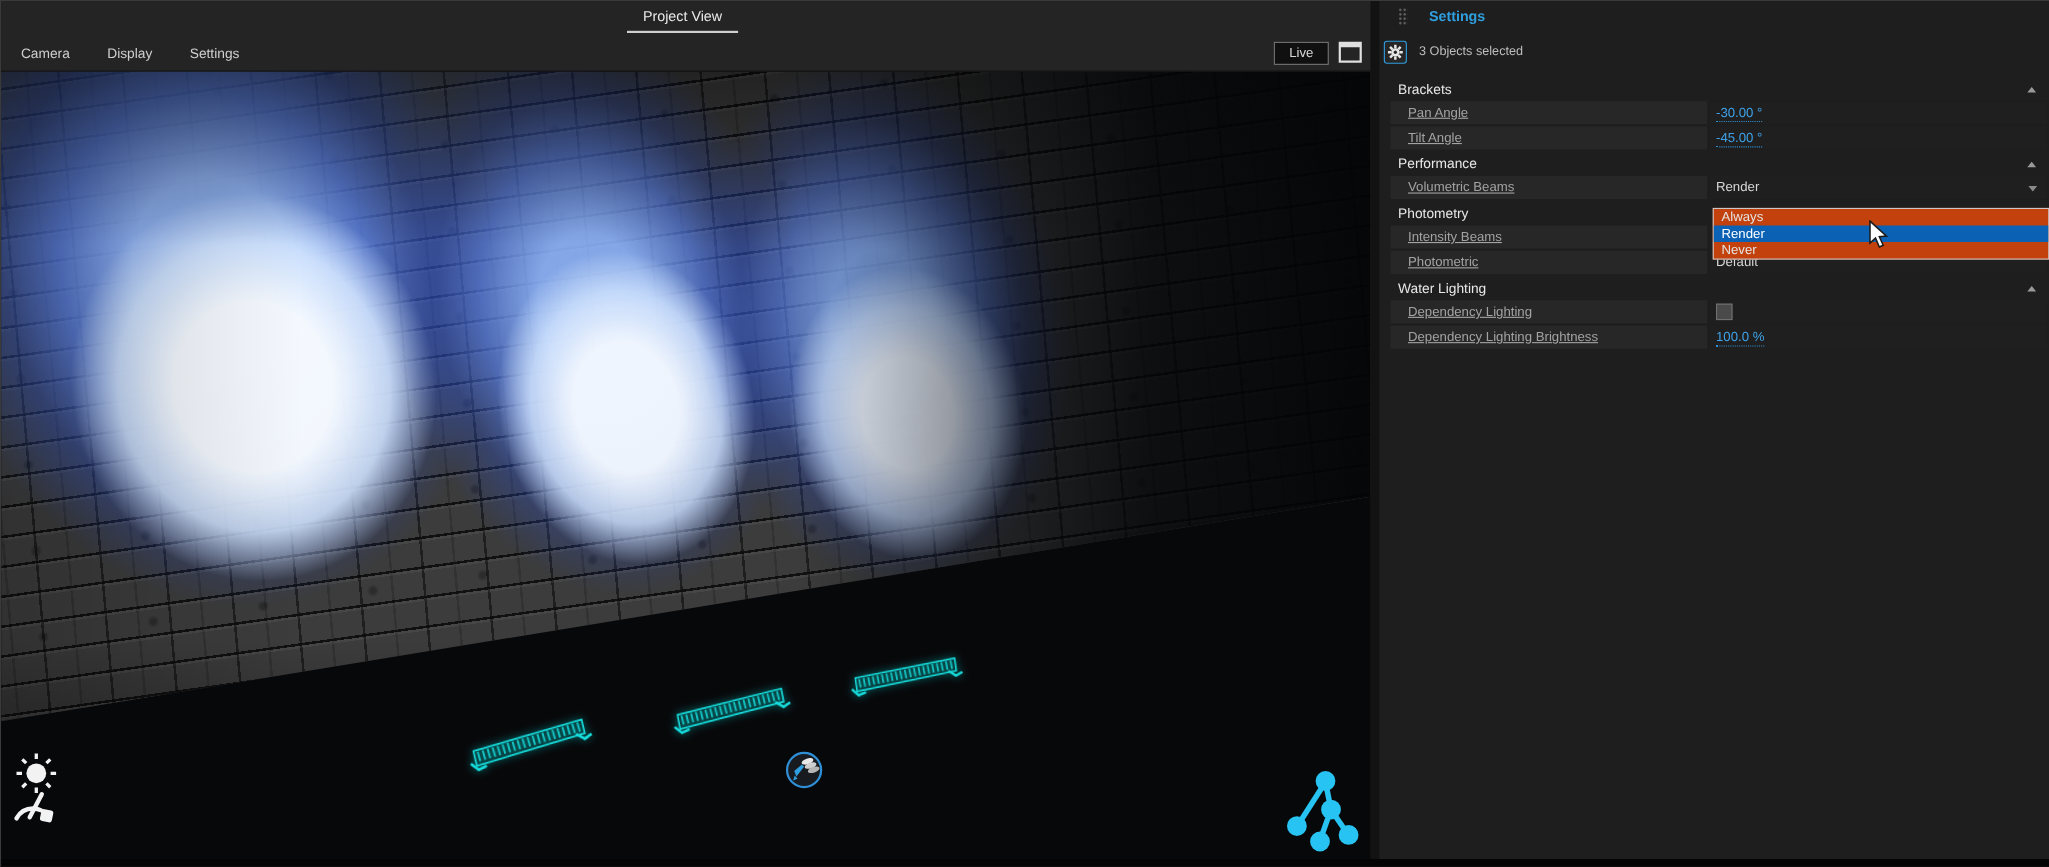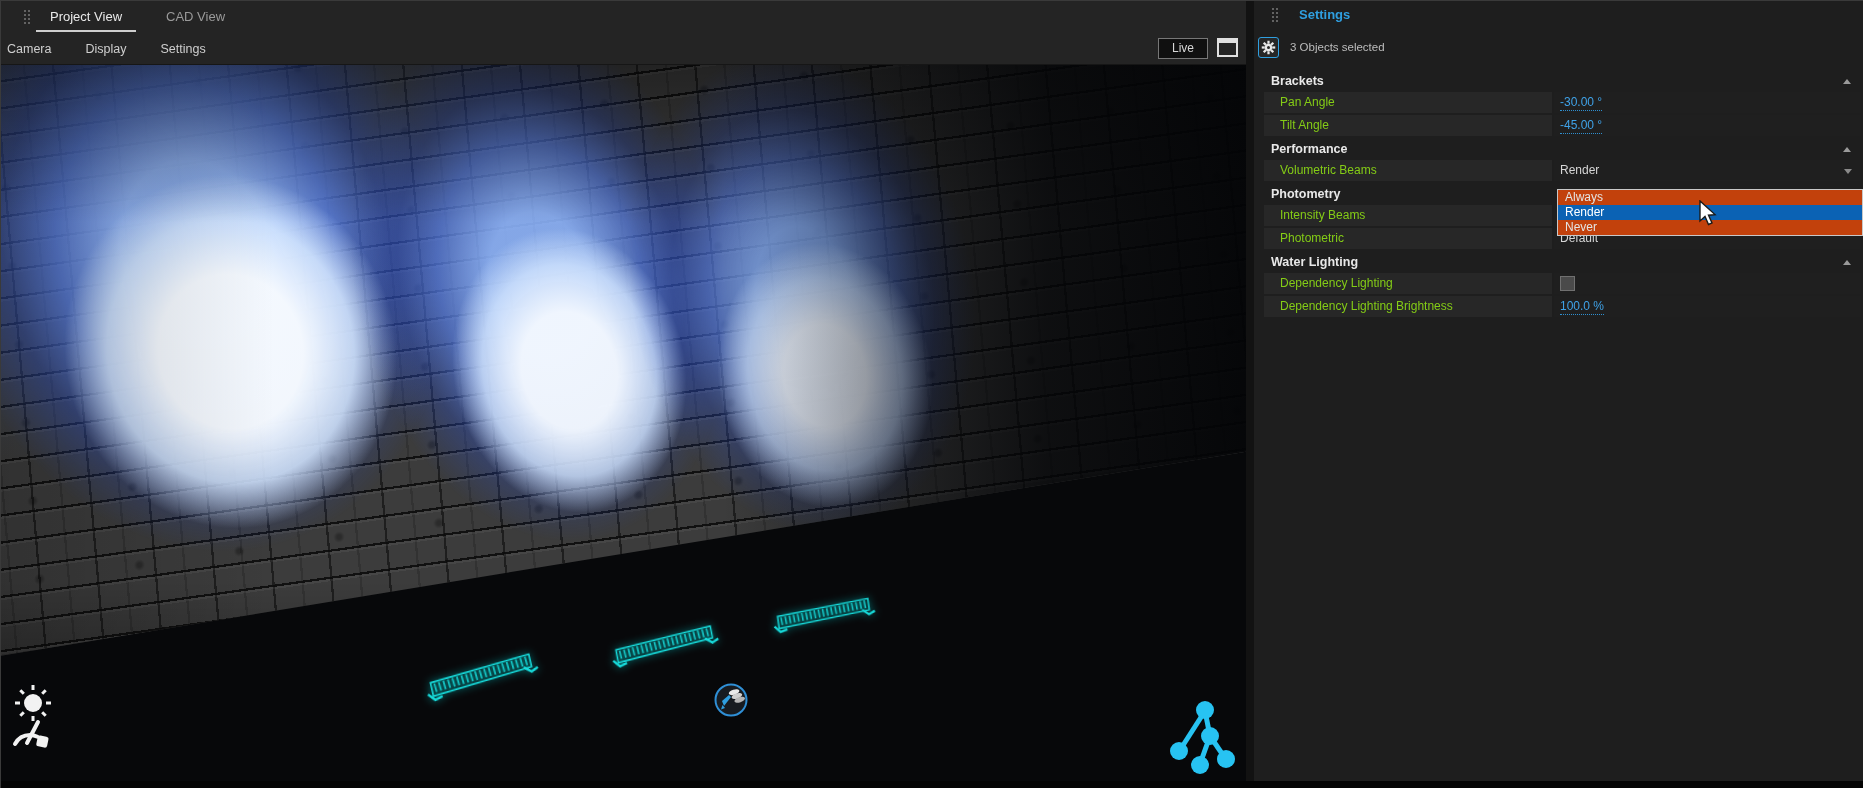--- a/index.html
+++ b/index.html
@@ -4,29 +4,29 @@
 <style>
   * { margin:0; padding:0; box-sizing:border-box; }
   html,body { width:1863px; height:788px; overflow:hidden; background:#141414;
     font-family:"Liberation Sans","DejaVu Sans",sans-serif; }
   #app { position:relative; width:1863px; height:788px; background:#141414;
     border:1px solid #3a3a3a; }
 
   
   #left-col { position:absolute; left:0; top:0; width:1245px; height:780px; background:#242424; }
 
-  .tabbar { position:relative; height:32px; background:#242424; display:flex; align-items:center; padding-left:22px; }
+  .tabbar { position:relative; height:32px; background:#242424; display:flex; align-items:center; padding-left:22px;flex-direction:column; }
   .drag-dots { width:9px; height:16px; margin-right:10px;
     background-image:radial-gradient(circle, #6a6a6a 1px, transparent 1.2px);
     background-size:4px 4px; opacity:.9; }
   .tab { position:relative; font-size:13px; padding:6px 8px 8px 8px; margin-right:28px; color:#9a9a9a; cursor:default; }
   .tab.active { color:#e9e9e9; }
   .tab.active::after { content:""; position:absolute; left:-6px; right:-6px; bottom:0; height:2px; background:#cfcfcf; }
 
-  .menubar { position:relative; height:32px; background:#242424; display:flex; align-items:center; padding-left:6px; border-bottom:1px solid #161616; }
+  .menubar { position:relative; height:32px; background:#242424; display:flex; align-items:center; padding-left:18px; border-bottom:1px solid #161616; }
   .menu-item { font-size:12.5px; color:#cfcfcf; margin-right:34px; }
   .live-btn { position:absolute; left:1157px; top:5px; width:50px; height:21px; background:#101010;
     border:1px solid #777; color:#d8d8d8; font-size:12px; text-align:center; line-height:19px; }
   .maximize-icon { position:absolute; left:1216px; top:5px; width:21px; height:19px;
     border:2px solid #e0e0e0; border-top-width:5px; background:#242424; }
 
   
   #scene { position:absolute; left:0; top:64px; width:1245px; height:716px; background:#07080a; overflow:hidden; }
 
   #wall { position:absolute; left:0; top:0; width:1245px; height:716px; overflow:hidden;
@@ -77,26 +77,26 @@
   .panel-head { display:flex; align-items:center; height:27px; padding-left:17px; }
   .panel-title { color:#2f9fe0; font-size:13px; font-weight:bold; margin-left:9px; }
 
   .selection-row { display:flex; align-items:center; height:28px; margin:5px 0 10px 4px; }
   .gear-btn { width:21px; height:21px; background:#262626; border:1px solid #2f9fe0; border-radius:3px;
     display:flex; align-items:center; justify-content:center; }
   .selection-label { color:#bdbdbd; font-size:11.5px; margin-left:11px; }
 
   .props { padding:0 3px 0 10px; }
   .sec-head { position:relative; height:21px; line-height:21px; color:#e8e8e8; font-size:12.5px;
-    font-weight:bold; padding-left:7px; margin-top:3px; }
+    font-weight:normal; padding-left:7px; margin-top:3px; }
   .collapse-arrow { position:absolute; right:10px; top:8px; width:0; height:0;
     border-left:4px solid transparent; border-right:4px solid transparent; border-bottom:5px solid #9a9a9a; }
   .prop-row { display:flex; height:21px; margin-bottom:2px; }
-  .prop-label { width:288px; background:#272727; color:#84cc16; font-size:12px; line-height:21px;
-    padding-left:16px; margin-right:2px; }
+  .prop-label { width:288px; background:#272727; color:#a3a3a3; font-size:12px; line-height:21px;
+    padding-left:16px; margin-right:2px;text-decoration:underline; }
   .prop-value { flex:1; background:#1f1f1f; font-size:12px; line-height:21px; padding-left:6px;
     color:#d6d6d6; position:relative; }
   .editable { display:inline-block; color:#3fa2e8; border-bottom:1px dotted #2e8fd0; line-height:15px; margin-top:3px; }
   .dd-arrow { position:absolute; right:9px; top:9px; width:0; height:0;
     border-left:4px solid transparent; border-right:4px solid transparent; border-top:5px solid #8a8a8a; }
   .checkbox { width:15px; height:15px; margin-top:3px; background:#4a4a4a; border:1px solid #707070; }
 
   
   #dropdown { position:absolute; left:303px; top:188px; width:306px; background:#c2410c;
     border:1px solid #c8c8c8; z-index:20; }

